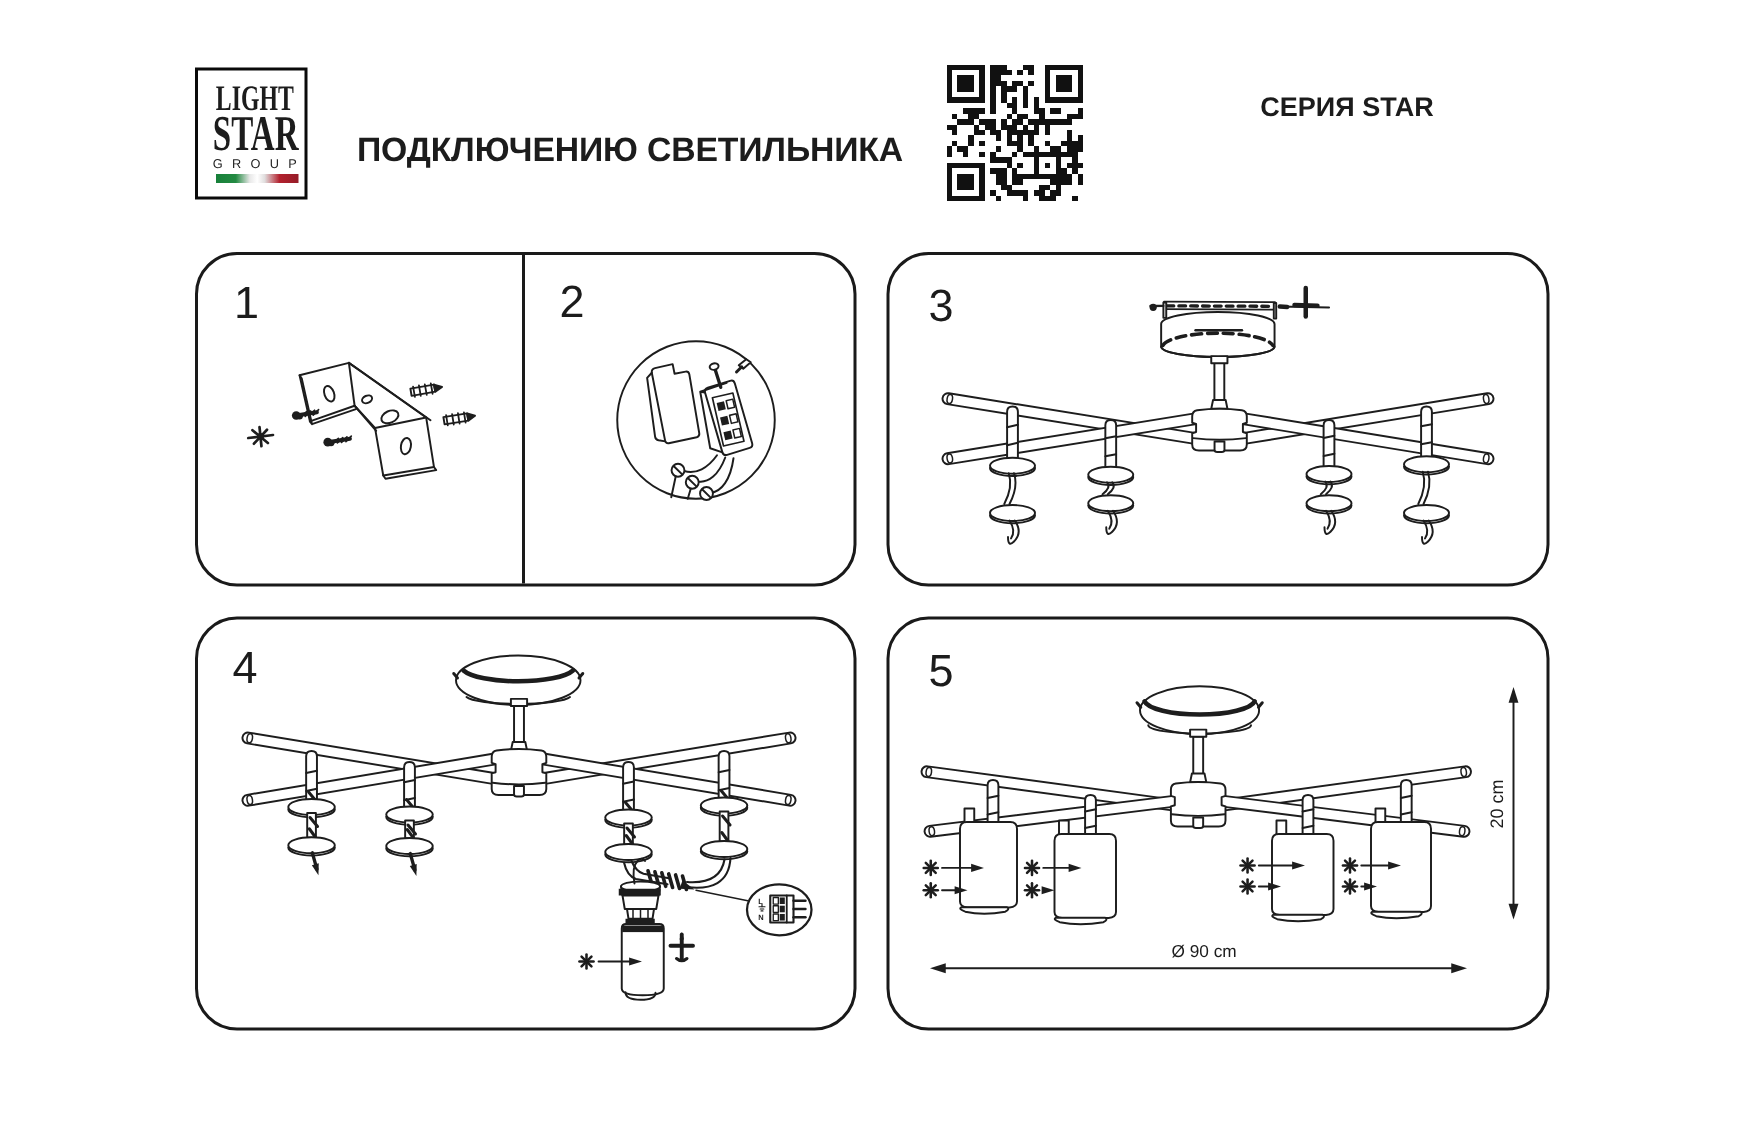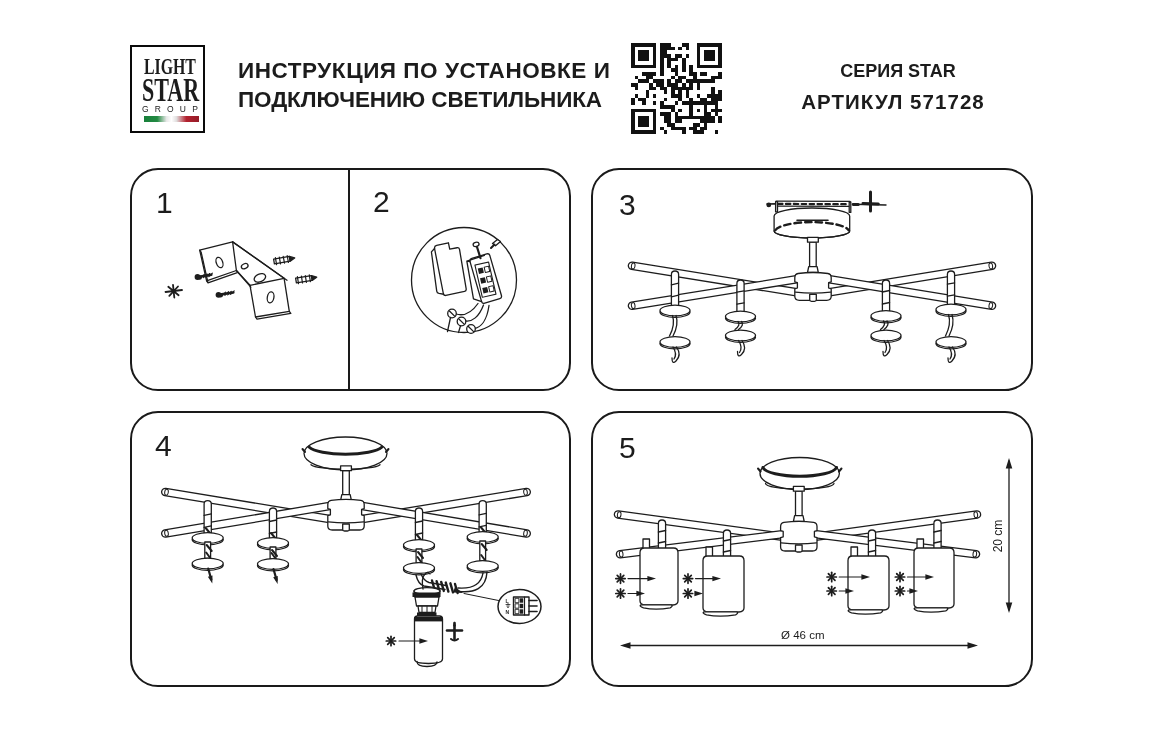--- a/index.html
+++ b/index.html
@@ -13,29 +13,27 @@
 <body>
 <div id="page">
 
   <div class="abs" id="logo" style="left:130px;top:44.5px;width:75px;height:88px;border:2.5px solid #0a0a0a;box-sizing:border-box;">
     <div class="abs" style="left:0;top:7.4px;width:70px;text-align:center;font-family:'Liberation Serif',serif;font-weight:bold;font-size:24px;line-height:24px;transform:scaleX(0.66);transform-origin:center;">LIGHT</div>
     <div class="abs" style="left:-2px;top:26.5px;width:70px;text-align:center;font-family:'Liberation Serif',serif;font-weight:bold;font-size:33.4px;line-height:33.4px;transform:scaleX(0.66);transform-origin:center;">STAR</div>
     <div class="abs" style="left:6px;top:58.6px;width:70px;text-align:center;font-size:8.5px;line-height:8.5px;letter-spacing:6.2px;color:#222;">GROUP</div>
     <div class="abs" style="left:11.5px;top:69.4px;width:55px;height:6px;background:linear-gradient(90deg,#17803a 0%,#238a42 24%,#e8e8e8 41%,#ffffff 50%,#e0dede 59%,#b3212e 77%,#951c28 100%);"></div>
   </div>
 
-  <div class="abs" style="left:238px;top:57.6px;font-size:22.5px;font-weight:bold;white-space:nowrap;letter-spacing:0.55px;">ИНСТРУКЦИЯ ПО УСТАНОВКЕ И</div>
   <div class="abs" style="left:238px;top:87.2px;font-size:22.5px;font-weight:bold;white-space:nowrap;letter-spacing:-0.1px;">ПОДКЛЮЧЕНИЮ СВЕТИЛЬНИКА</div>
 
   <svg class="abs" style="left:631px;top:43px;" width="91" height="91" viewBox="0 0 25 25" shape-rendering="crispEdges">
     <path fill="#111" d="M0 0h7v1h-7zM8 0h3v1h-3zM14 0h2v1h-2zM18 0h7v1h-7zM0 1h1v1h-1zM6 1h1v1h-1zM8 1h4v1h-4zM13 1h1v1h-1zM15 1h1v1h-1zM18 1h1v1h-1zM24 1h1v1h-1zM0 2h1v1h-1zM2 2h3v1h-3zM6 2h1v1h-1zM8 2h2v1h-2zM18 2h1v1h-1zM20 2h3v1h-3zM24 2h1v1h-1zM0 3h1v1h-1zM2 3h3v1h-3zM6 3h1v1h-1zM8 3h3v1h-3zM12 3h2v1h-2zM15 3h1v1h-1zM18 3h1v1h-1zM20 3h3v1h-3zM24 3h1v1h-1zM0 4h1v1h-1zM2 4h3v1h-3zM6 4h1v1h-1zM8 4h1v1h-1zM10 4h3v1h-3zM14 4h1v1h-1zM18 4h1v1h-1zM20 4h3v1h-3zM24 4h1v1h-1zM0 5h1v1h-1zM6 5h1v1h-1zM8 5h1v1h-1zM10 5h1v1h-1zM14 5h1v1h-1zM18 5h1v1h-1zM24 5h1v1h-1zM0 6h7v1h-7zM8 6h1v1h-1zM10 6h1v1h-1zM12 6h1v1h-1zM14 6h1v1h-1zM16 6h1v1h-1zM18 6h7v1h-7zM8 7h1v1h-1zM11 7h2v1h-2zM14 7h1v1h-1zM16 7h1v1h-1zM3 8h4v1h-4zM8 8h1v1h-1zM12 8h1v1h-1zM16 8h2v1h-2zM19 8h2v1h-2zM24 8h1v1h-1zM1 9h1v1h-1zM4 9h2v1h-2zM11 9h1v1h-1zM13 9h2v1h-2zM17 9h1v1h-1zM22 9h3v1h-3zM2 10h3v1h-3zM6 10h3v1h-3zM10 10h1v1h-1zM12 10h2v1h-2zM15 10h8v1h-8zM0 11h2v1h-2zM5 11h1v1h-1zM7 11h2v1h-2zM10 11h3v1h-3zM14 11h1v1h-1zM16 11h1v1h-1zM18 11h1v1h-1zM1 12h1v1h-1zM5 12h2v1h-2zM8 12h2v1h-2zM11 12h6v1h-6zM18 12h1v1h-1zM22 12h1v1h-1zM4 13h1v1h-1zM9 13h1v1h-1zM11 13h1v1h-1zM13 13h1v1h-1zM15 13h1v1h-1zM22 13h1v1h-1zM24 13h1v1h-1zM1 14h1v1h-1zM4 14h1v1h-1zM6 14h1v1h-1zM11 14h3v1h-3zM15 14h1v1h-1zM18 14h1v1h-1zM21 14h4v1h-4zM0 15h1v1h-1zM2 15h2v1h-2zM9 15h1v1h-1zM13 15h1v1h-1zM16 15h1v1h-1zM19 15h2v1h-2zM22 15h3v1h-3zM0 16h1v1h-1zM3 16h1v1h-1zM6 16h1v1h-1zM8 16h1v1h-1zM12 16h1v1h-1zM14 16h10v1h-10zM8 17h4v1h-4zM16 17h1v1h-1zM20 17h1v1h-1zM23 17h1v1h-1zM0 18h7v1h-7zM11 18h1v1h-1zM13 18h1v1h-1zM16 18h1v1h-1zM18 18h1v1h-1zM20 18h1v1h-1zM22 18h3v1h-3zM0 19h1v1h-1zM6 19h1v1h-1zM8 19h3v1h-3zM12 19h1v1h-1zM16 19h1v1h-1zM20 19h2v1h-2zM23 19h1v1h-1zM0 20h1v1h-1zM2 20h3v1h-3zM6 20h1v1h-1zM9 20h2v1h-2zM12 20h11v1h-11zM24 20h1v1h-1zM0 21h1v1h-1zM2 21h3v1h-3zM6 21h1v1h-1zM9 21h2v1h-2zM12 21h2v1h-2zM19 21h4v1h-4zM24 21h1v1h-1zM0 22h1v1h-1zM2 22h3v1h-3zM6 22h1v1h-1zM10 22h2v1h-2zM17 22h2v1h-2zM20 22h1v1h-1zM0 23h1v1h-1zM6 23h1v1h-1zM8 23h1v1h-1zM11 23h4v1h-4zM16 23h2v1h-2zM19 23h2v1h-2zM0 24h7v1h-7zM9 24h1v1h-1zM14 24h1v1h-1zM17 24h3v1h-3zM23 24h1v1h-1z"></path>
   </svg>
 
   <div class="abs" style="left:718px;top:61.2px;width:360px;text-align:center;font-size:18px;font-weight:bold;">СЕРИЯ STAR</div>
-  <div class="abs" style="left:713px;top:90px;width:360px;text-align:center;font-size:20.5px;font-weight:bold;letter-spacing:1.05px;">АРТИКУЛ 571728</div>
 
   <div class="panel" style="left:130px;top:168px;width:437px;height:219px;"></div>
   <div class="abs" style="left:348px;top:170px;width:2px;height:219px;background:#1a1a1a;"></div>
   <div class="panel" style="left:591px;top:168px;width:438px;height:219px;"></div>
   <div class="panel" style="left:130px;top:411px;width:437px;height:272px;"></div>
   <div class="panel" style="left:591px;top:411px;width:438px;height:272px;"></div>
 
   <div class="pnum" style="left:156px;top:185.5px;">1</div>
   <div class="pnum" style="left:373px;top:184.5px;">2</div>
   <div class="pnum" style="left:619px;top:187.5px;">3</div>
@@ -418,16 +416,16 @@
 <line x1="1009" y1="461" x2="1009" y2="610" stroke-width="1.3"></line>
 <path fill="#1d1d1d" stroke="none" d="M1009.0 458.0 L1012.3 468.5 L1005.7 468.5 Z"></path>
 <path fill="#1d1d1d" stroke="none" d="M1009.0 613.0 L1005.7 602.5 L1012.3 602.5 Z"></path>
 <line x1="624" y1="645.5" x2="974" y2="645.5" stroke-width="1.3"></line>
 <path fill="#1d1d1d" stroke="none" d="M620.0 645.5 L630.5 642.2 L630.5 648.8 Z"></path>
 <path fill="#1d1d1d" stroke="none" d="M978.0 645.5 L967.5 648.8 L967.5 642.2 Z"></path>
 </g>
   </svg>
 
   <div class="abs" style="left:968px;top:528px;width:60px;height:16px;line-height:16px;text-align:center;font-size:12px;transform:rotate(-90deg);transform-origin:center;">20 cm</div>
-  <div class="abs" style="left:781px;top:628.5px;font-size:11.5px;white-space:nowrap;">Ø 46 cm</div>
+  <div class="abs" style="left:781px;top:628.5px;font-size:11.5px;white-space:nowrap;">Ø 90 cm</div>
 
 
 </div>
 
 </body></html>

